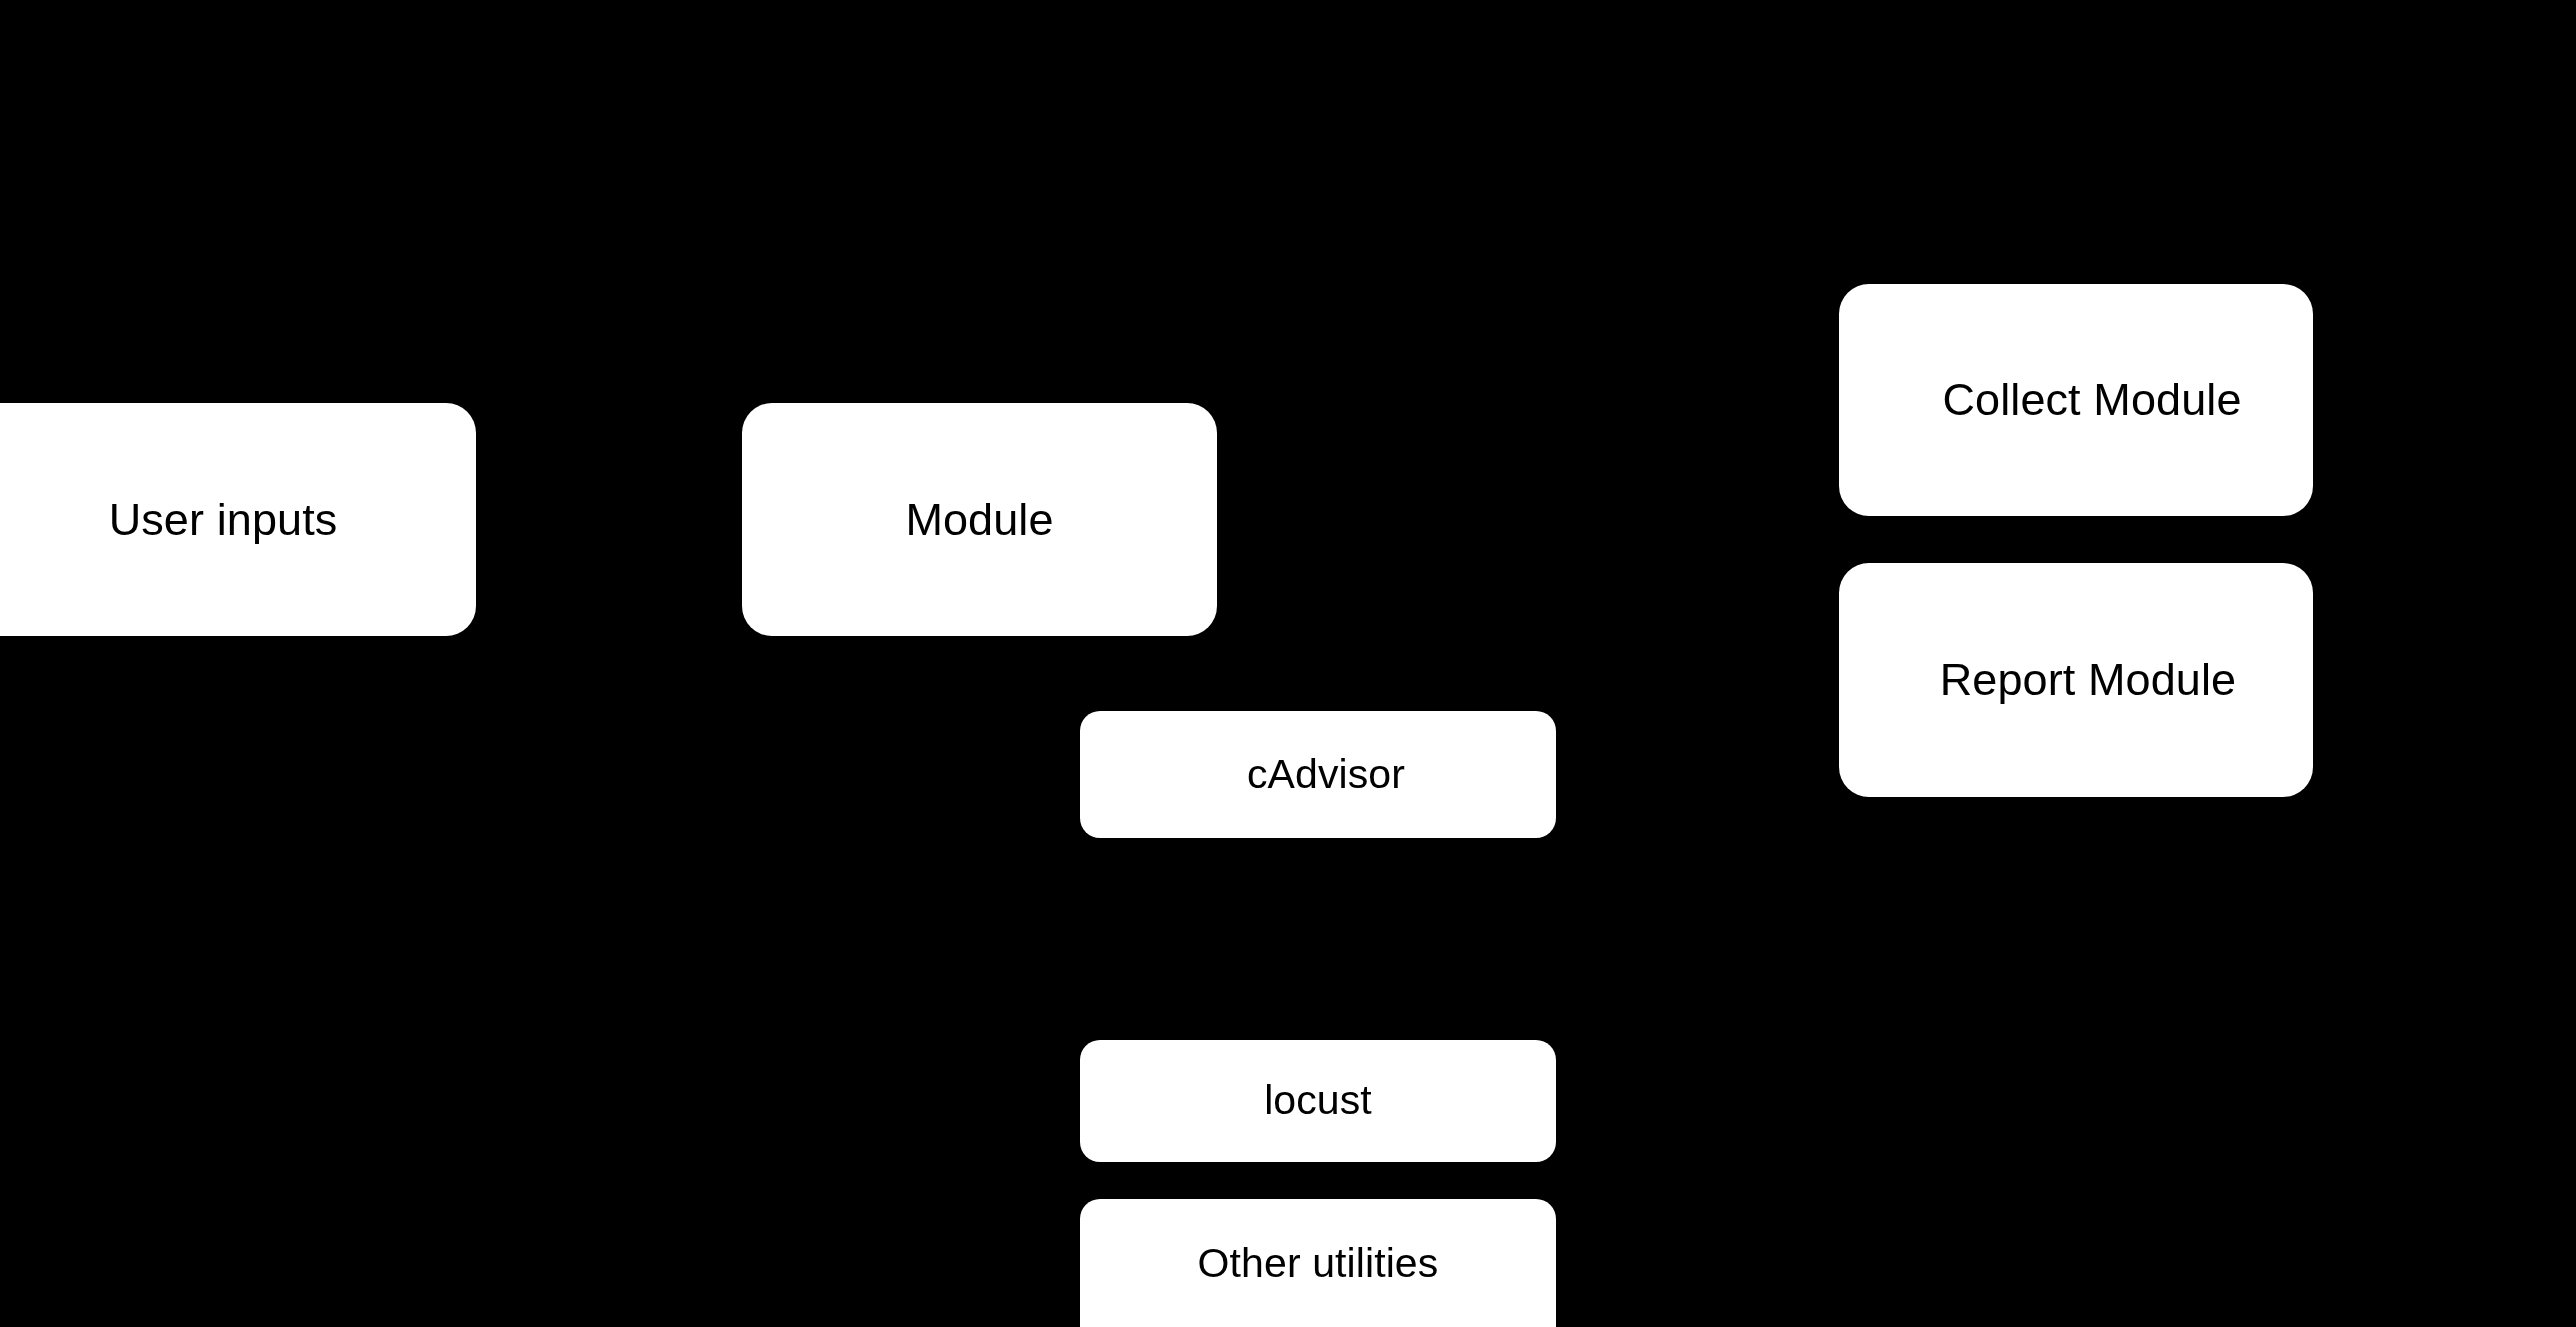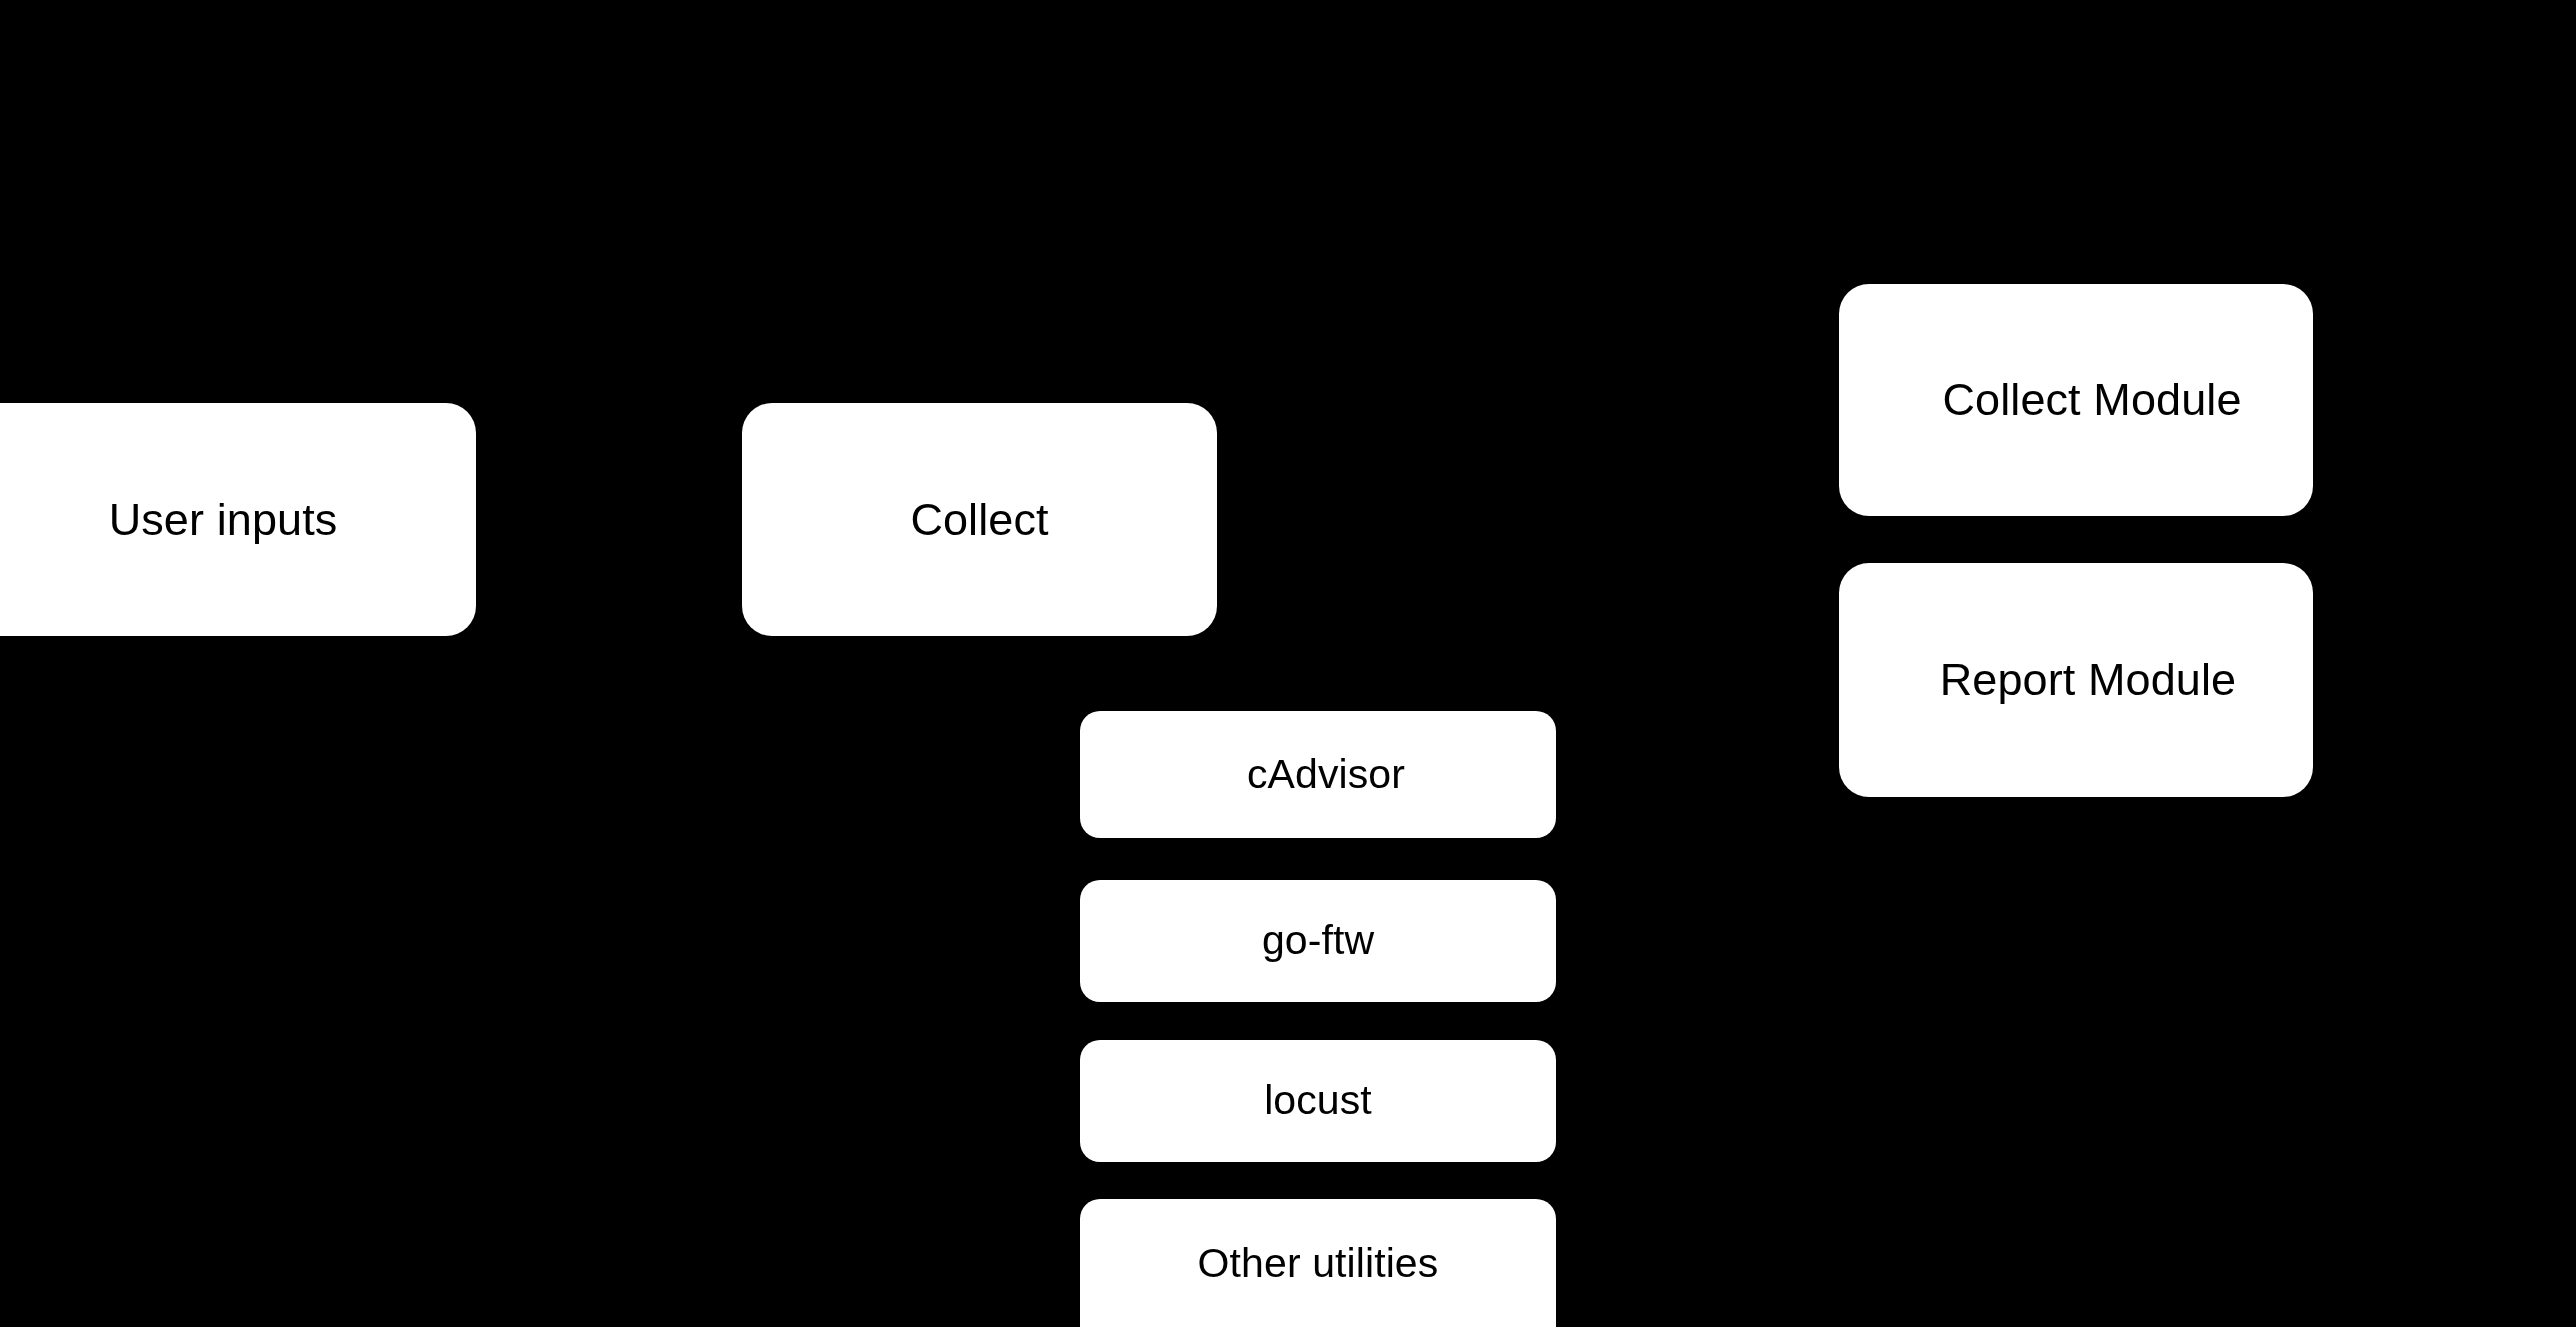--- a/index.html
+++ b/index.html
@@ -53,30 +53,27 @@
 </head>
 <body>
 
 <div id="canvas">
 
   <div class="node primary" id="node-user-inputs">
     <span class="node-label">User inputs</span>
   </div>
 
   <div class="node primary" id="node-utility">
-    <span class="node-label">Collect</span>
+    <span class="node-label">Module</span>
   </div>
 
   <div class="node child" id="node-cadvisor">
     <span class="node-label">cAdvisor</span>
   </div>
 
-  <div class="node child" id="node-goftw">
-    <span class="node-label">go-ftw</span>
-  </div>
 
   <div class="node child" id="node-locust">
     <span class="node-label">locust</span>
   </div>
 
   <div class="node child" id="node-other">
     <span class="node-label">Other utilities</span>
   </div>
 
   <div class="node primary" id="node-collect-module">

